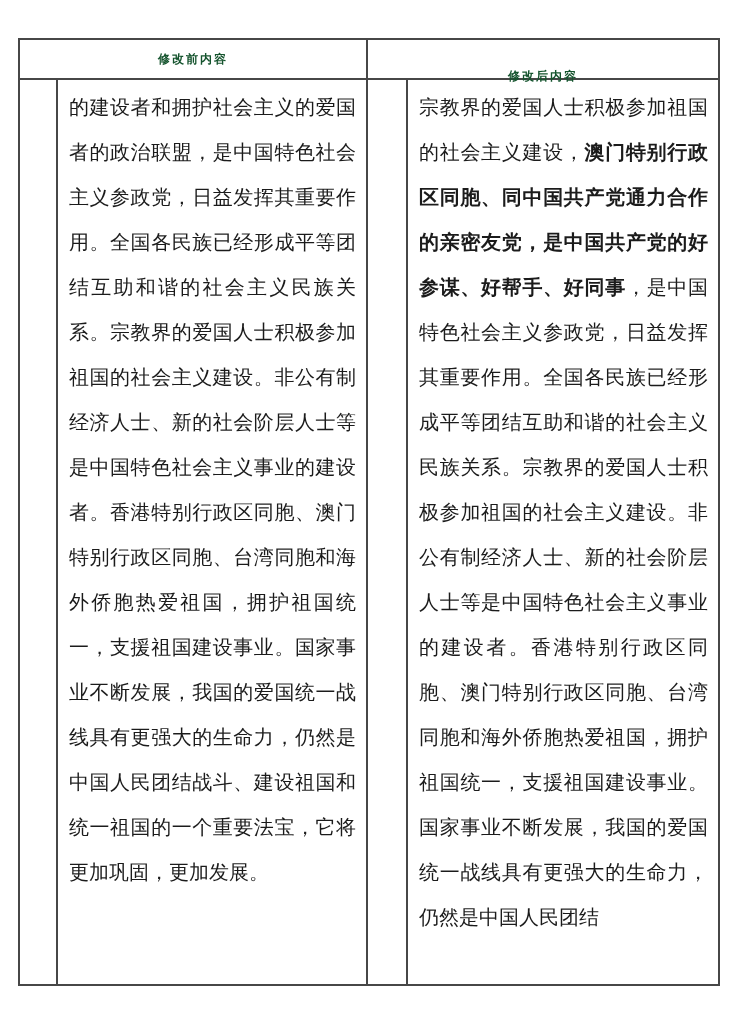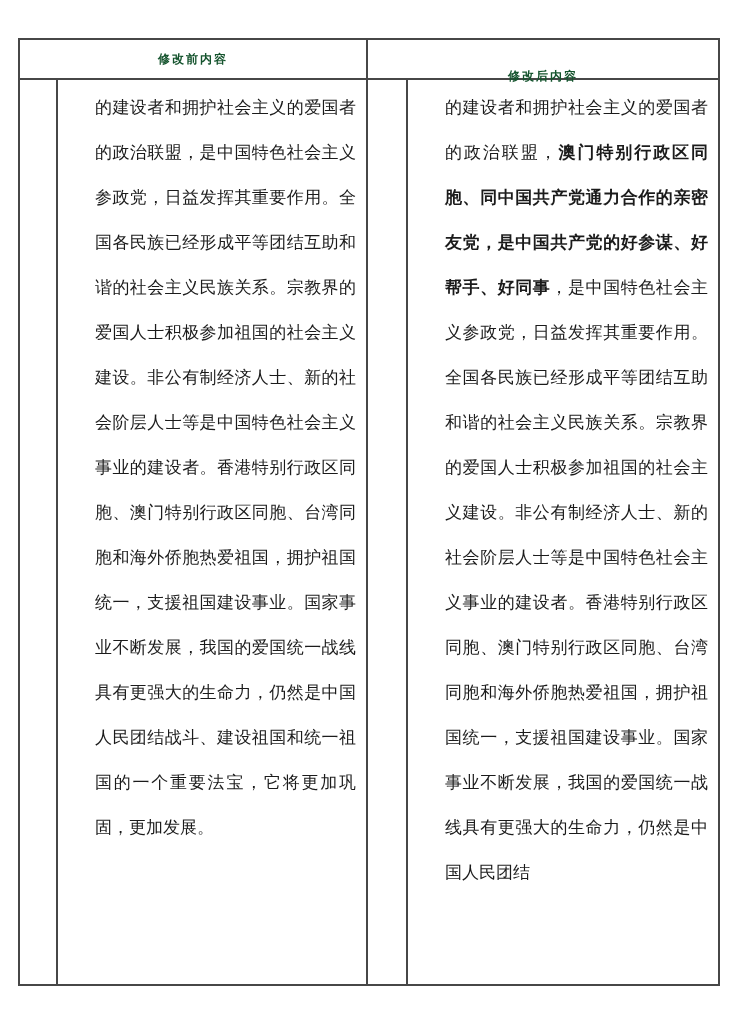--- a/index.html
+++ b/index.html
@@ -55,26 +55,25 @@
     grid-row: 2;
     border-right: 2px solid #474747;
   }
   .gutter-before { grid-column: 1; }
   .gutter-after  { grid-column: 3; }
   .text-cell {
     box-sizing: border-box;
     grid-row: 2;
     overflow: hidden;
     padding: 5px 10px 0 11px;
-    font-size: 17px;
+    font-size: 20px;
     line-height: 45px;
     color: #1b1b1b;
     text-align: justify;
     text-justify: inter-character;
-    margin-left: 26px;
   }
   .text-before {
     grid-column: 2;
     border-right: 2px solid #474747;
   }
   .text-after {
     grid-column: 4;
   }
   .text-cell p {
     margin: 0;
@@ -100,17 +99,17 @@
 
     <div class="gutter-cell gutter-before"></div>
 
     <div class="text-cell text-before">
       <p><span class="seg">的建设者和拥护社会主义的爱国者的政治联盟，是中国特色社会主义参政党，日益发挥其重要作用。全国各民族已经形成平等团结互助和谐的社会主义民族关系。宗教界的爱国人士积极参加祖国的社会主义建设。非公有制经济人士、新的社会阶层人士等是中国特色社会主义事业的建设者。香港特别行政区同胞、澳门特别行政区同胞、台湾同胞和海外侨胞热爱祖国，拥护祖国统一，支援祖国建设事业。国家事业不断发展，我国的爱国统一战线具有更强大的生命力，仍然是中国人民团结战斗、建设祖国和统一祖国的一个重要法宝，它将更加巩固，更加发展。</span></p>
     </div>
 
     <div class="gutter-cell gutter-after"></div>
 
     <div class="text-cell text-after">
-      <p><span class="seg">的建设者和拥护社会主义的爱国者的政治联盟，</span><span class="seg seg-bold">澳门特别行政区同胞、同中国共产党通力合作的亲密友党，是中国共产党的好参谋、好帮手、好同事</span><span class="seg">，是中国特色社会主义参政党，日益发挥其重要作用。全国各民族已经形成平等团结互助和谐的社会主义民族关系。宗教界的爱国人士积极参加祖国的社会主义建设。非公有制经济人士、新的社会阶层人士等是中国特色社会主义事业的建设者。香港特别行政区同胞、澳门特别行政区同胞、台湾同胞和海外侨胞热爱祖国，拥护祖国统一，支援祖国建设事业。国家事业不断发展，我国的爱国统一战线具有更强大的生命力，仍然是中国人民团结</span></p>
+      <p><span class="seg">宗教界的爱国人士积极参加祖国的社会主义建设，</span><span class="seg seg-bold">澳门特别行政区同胞、同中国共产党通力合作的亲密友党，是中国共产党的好参谋、好帮手、好同事</span><span class="seg">，是中国特色社会主义参政党，日益发挥其重要作用。全国各民族已经形成平等团结互助和谐的社会主义民族关系。宗教界的爱国人士积极参加祖国的社会主义建设。非公有制经济人士、新的社会阶层人士等是中国特色社会主义事业的建设者。香港特别行政区同胞、澳门特别行政区同胞、台湾同胞和海外侨胞热爱祖国，拥护祖国统一，支援祖国建设事业。国家事业不断发展，我国的爱国统一战线具有更强大的生命力，仍然是中国人民团结</span></p>
     </div>
 
   </div>
 </div>
 
 </body></html>

